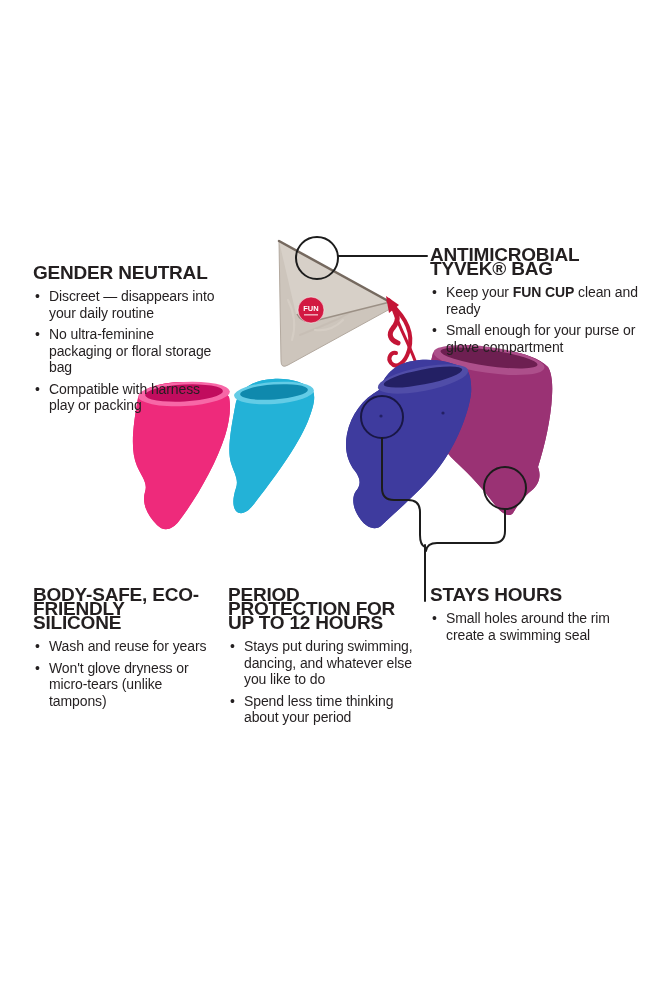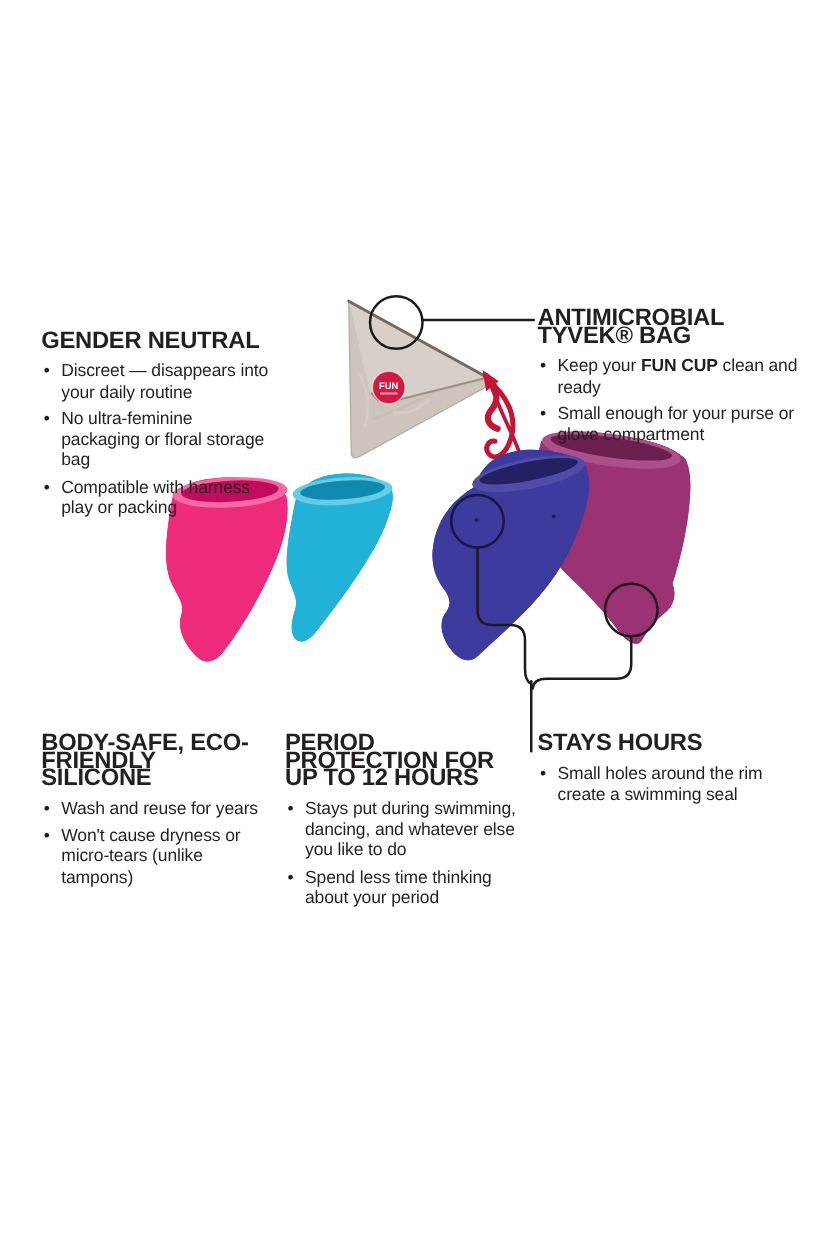--- a/index.html
+++ b/index.html
@@ -161,21 +161,21 @@
     <ul>
         <li>Keep your <b>FUN CUP</b> clean and ready</li>
         <li>Small enough for your purse or glove compartment</li>
       </ul>
   </section>
 
   <section class="txt s-silicone">
     <h3>BODY-SAFE, ECO-FRIENDLY SILICONE</h3>
     <ul>
         <li>Wash and reuse for years</li>
-        <li>Won't cause dryness or micro-tears (unlike tampons)</li>
+        <li>Won't glove dryness or micro-tears (unlike tampons)</li>
       </ul>
   </section>
 
   <section class="txt s-protection">
     <h3>PERIOD PROTECTION FOR UP TO 12 HOURS</h3>
     <ul>
         <li>Stays put during swimming, dancing, and whatever else you like to do</li>
         <li>Spend less time thinking about your period</li>
       </ul>
   </section>

